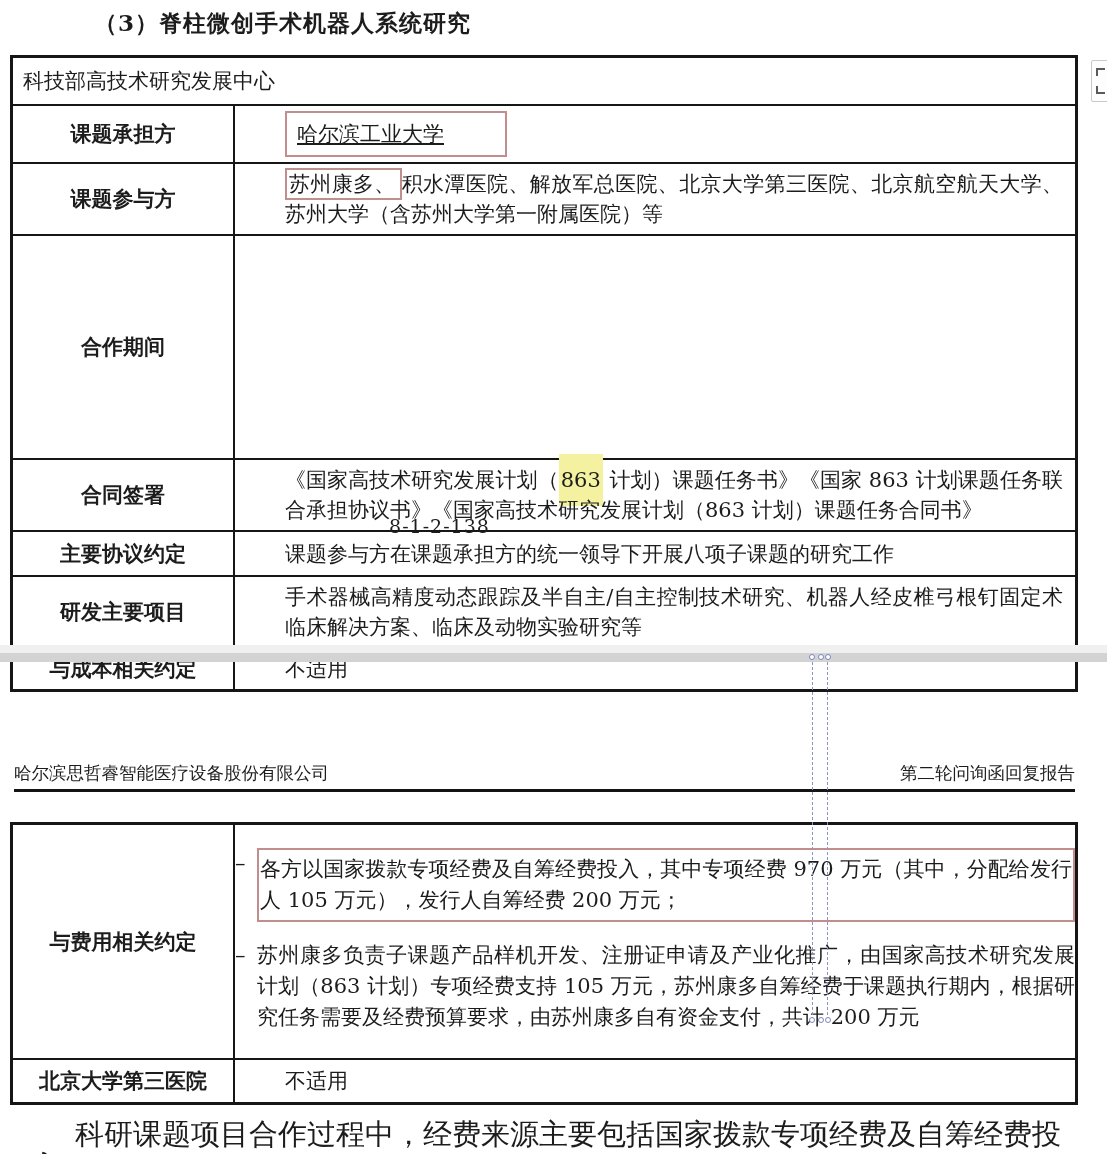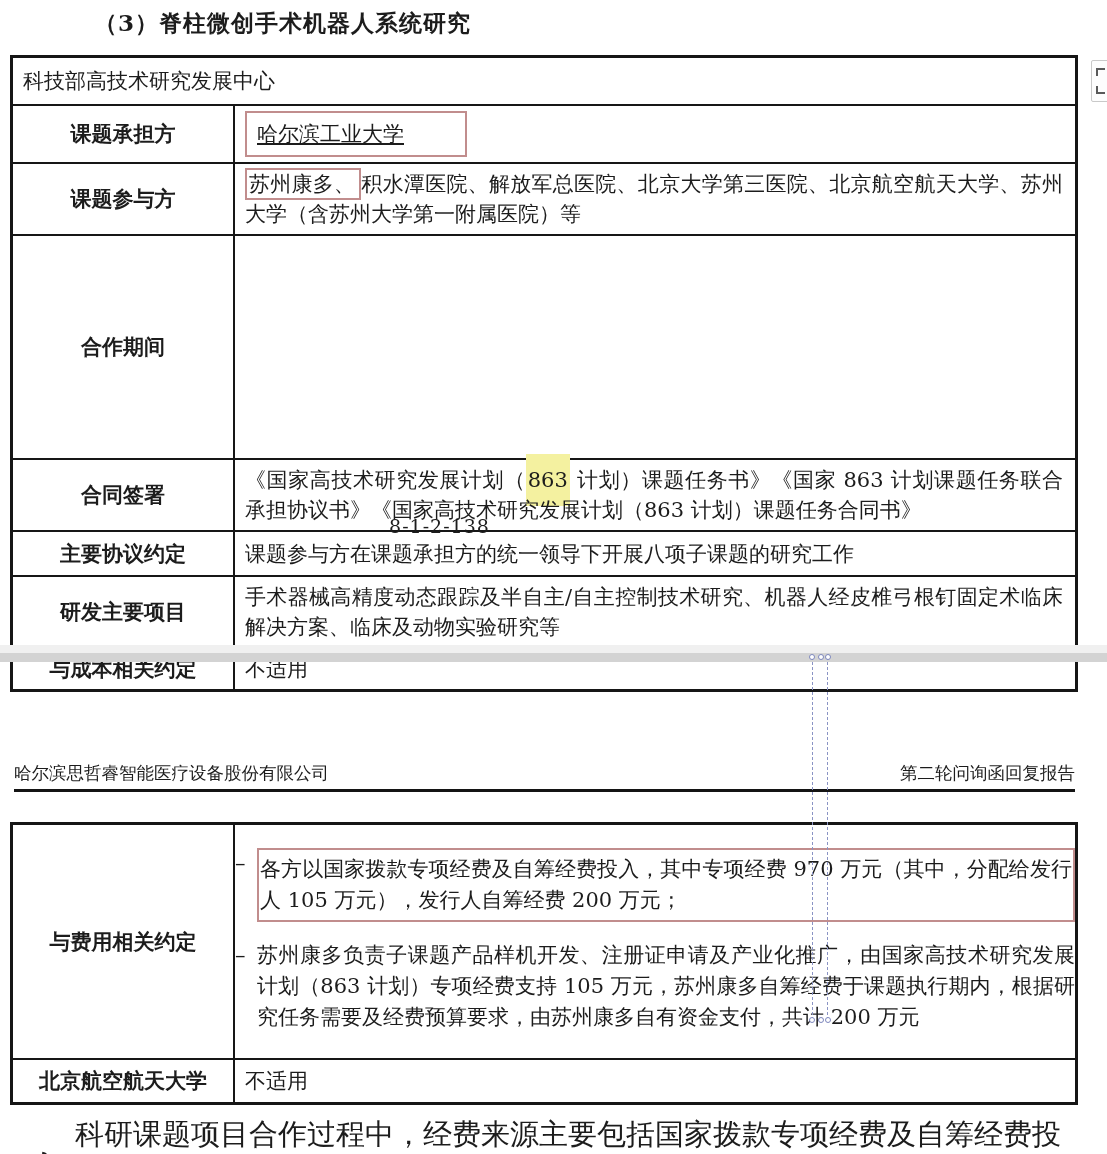--- a/index.html
+++ b/index.html
@@ -18,21 +18,21 @@
   }
 
   
   .doc-table{
     left:10px;width:1068px;
     border:3px solid #161616;
     box-sizing:border-box;
     background:#fff;
   }
   .t-row{display:flex;box-sizing:border-box;}
-  .t-row + .t-row{border-top:2px solid #161616;}
+  .t-row + .t-row{border-top:2px solid #161616;gap:40px;}
   .t-lbl{
     width:222px;flex:0 0 222px;
     border-right:2px solid #161616;
     display:flex;align-items:center;justify-content:center;
     font-weight:bold;font-size:21px;
     box-sizing:border-box;text-align:center;
   }
   .t-val{
     flex:1;min-width:0;
     padding:5px 12px 5px 10px;
@@ -216,21 +216,21 @@
         </div>
       </div>
       <div class="bullet">
         <span class="dash">–</span>
         <div class="btxt">苏州康多负责子课题产品样机开发、注册证申请及产业化推广，由国家高技术研究发展计划（863 计划）专项经费支持 105 万元，苏州康多自筹经费于课题执行期内，根据研究任务需要及经费预算要求，由苏州康多自有资金支付，共计 200 万元</div>
       </div>
     </div>
   </div>
 
   <div class="t-row" style="min-height:44px;">
-    <div class="t-lbl">北京航空航天大学</div>
+    <div class="t-lbl">北京大学第三医院</div>
     <div class="t-val">
         <span class="single">不适用</span>
       </div>
   </div>
 
 </div>
 
 <div class="abs sel-box">
   <span class="sel-handle h-tl"></span>
   <span class="sel-handle h-tc"></span>

